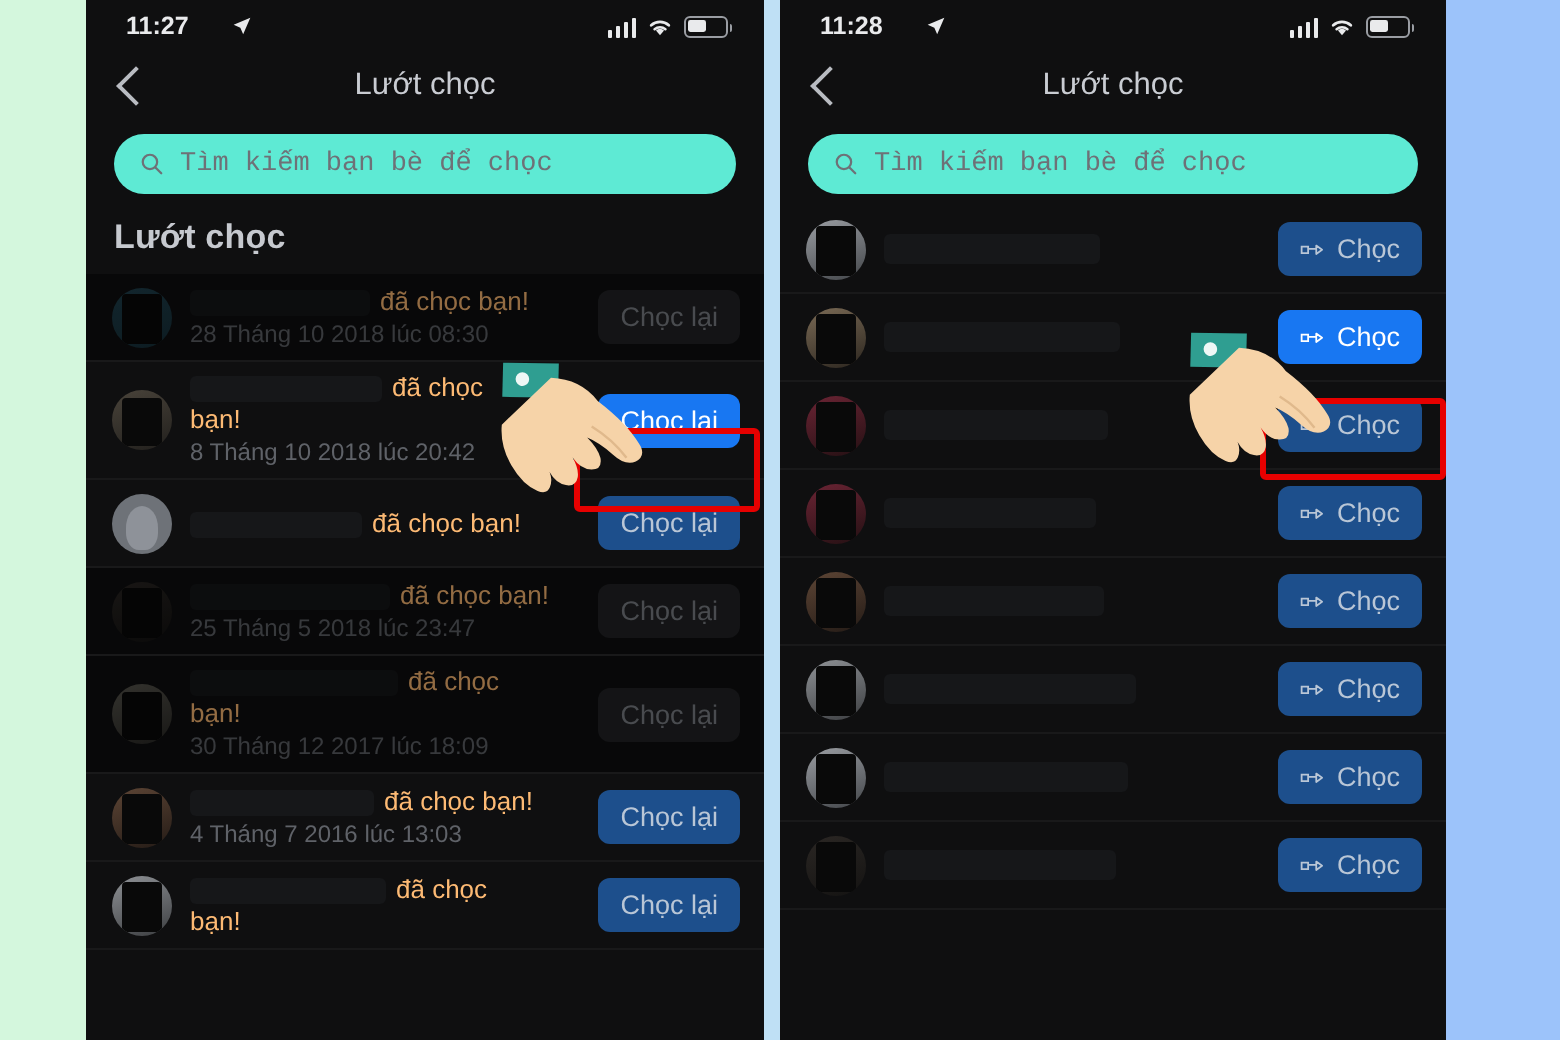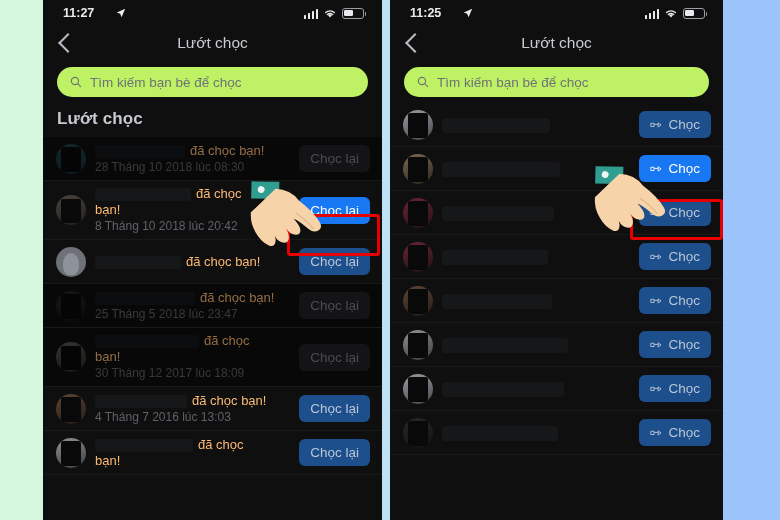--- a/index.html
+++ b/index.html
@@ -72,22 +72,22 @@
   }
   .nav-title {
     position: absolute; left: 0; right: 0; text-align: center;
     color: #c9ccd2; font-size: 15.5px; font-weight: 400;
     pointer-events: none;
   }
 
   
   .search-wrap { padding: 7px 14px 6px; }
   .searchbar {
-    height: 30px; border-radius: 15px; background: #bef264;
-    display: flex; align-items: center; gap: 8px; padding: 0 13px;
+    height: 30px; border-radius: 15px; background: #5eead4;
+    display: flex; align-items: center; gap: 8px; padding: 0 13px; font-family: Liberation Mono, monospace;
   }
   .search-ico { width:12px; height:12px; flex:none; }
   .search-ph { color: #6e7177; font-size: 13.5px; }
 
   
   .section-title {
     color: #c6c9cf; font-size: 17px; font-weight: 700;
     padding: 6px 14px 8px;
     letter-spacing: .1px;
   }
@@ -314,21 +314,21 @@
     </g>
   </svg>
 </div>
 
 <div class="gutter-mid"></div>
 
 <div class="phone phone-right">
 
   <div class="statusbar">
     <div class="sb-left">
-      <span>11:25</span>
+      <span>11:28</span>
       <svg class="loc-arrow" viewBox="0 0 12 12">
         <path d="M11 1L1 5.3l4 1.7 1.7 4z" fill="#e9eaec"></path>
       </svg>
     </div>
     <div class="sb-right">
       <span class="bars">
           <i></i>
           <i></i>
           <i></i>
           <i></i>

